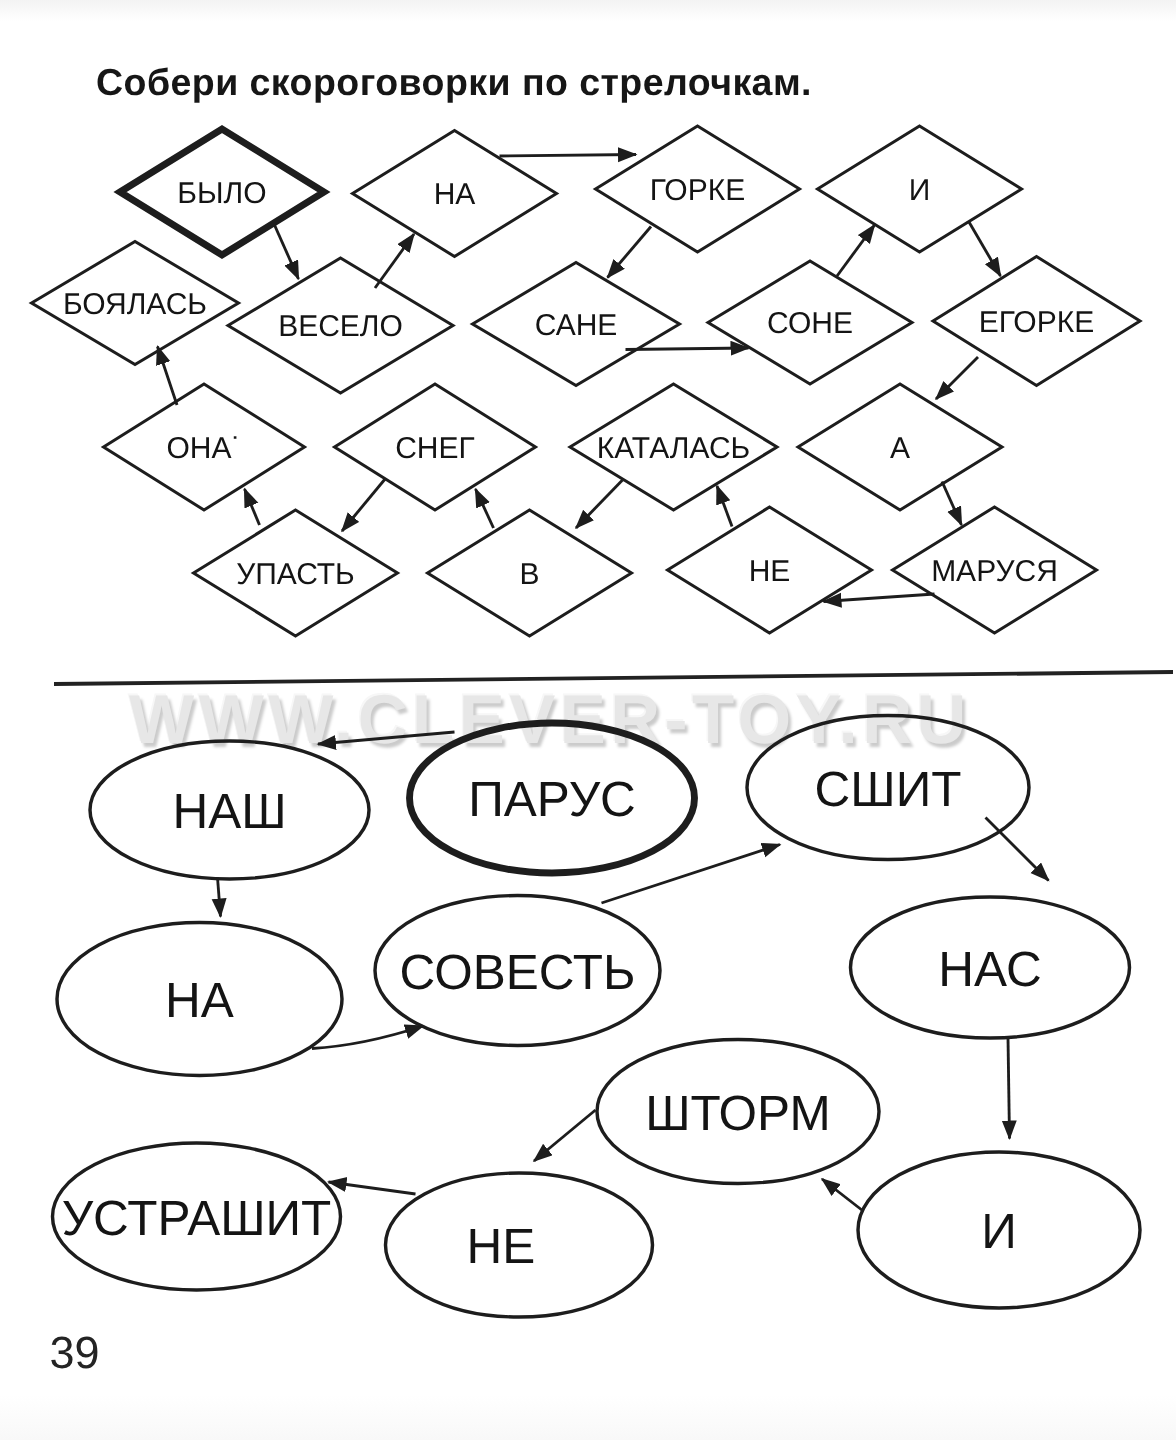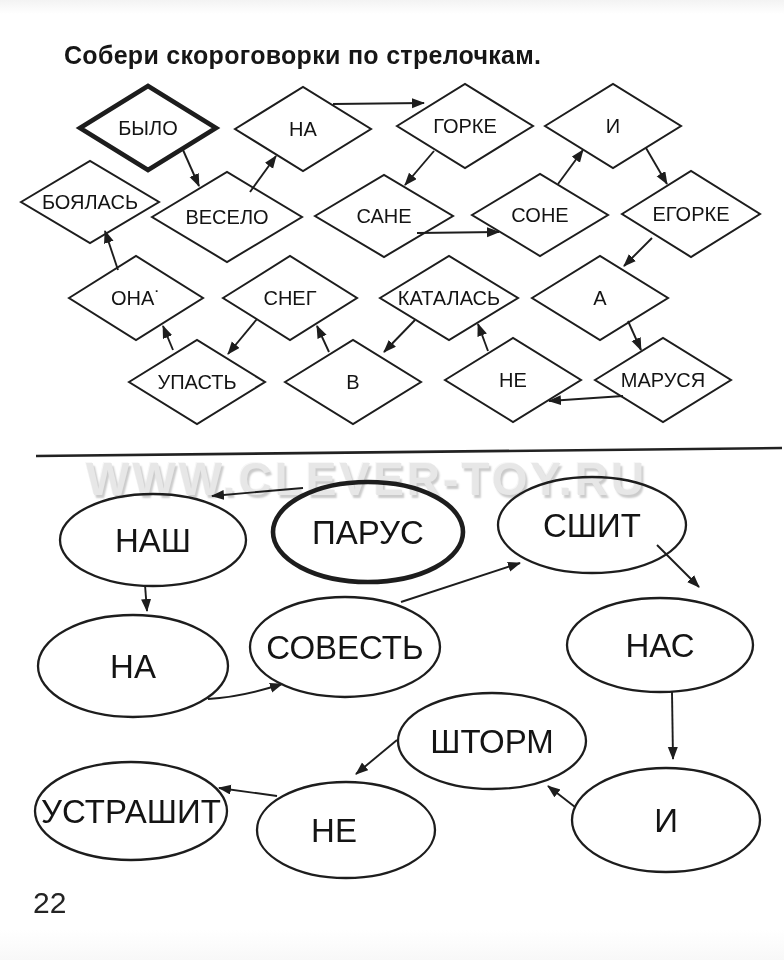--- a/index.html
+++ b/index.html
@@ -185,13 +185,13 @@
       <ellipse class="shape ellipse" cx="131" cy="811" rx="96" ry="49"></ellipse>
       <text class="elabel" x="131" y="823">УСТРАШИТ</text>
     </g>
     <g>
       <ellipse class="shape ellipse" cx="346" cy="830" rx="89" ry="48"></ellipse>
       <text class="elabel" x="334" y="842">НЕ</text>
     </g>
   </g>
 </svg>
 
-<div class="pagenum">22</div>
+<div class="pagenum">39</div>
 
 </body></html>

